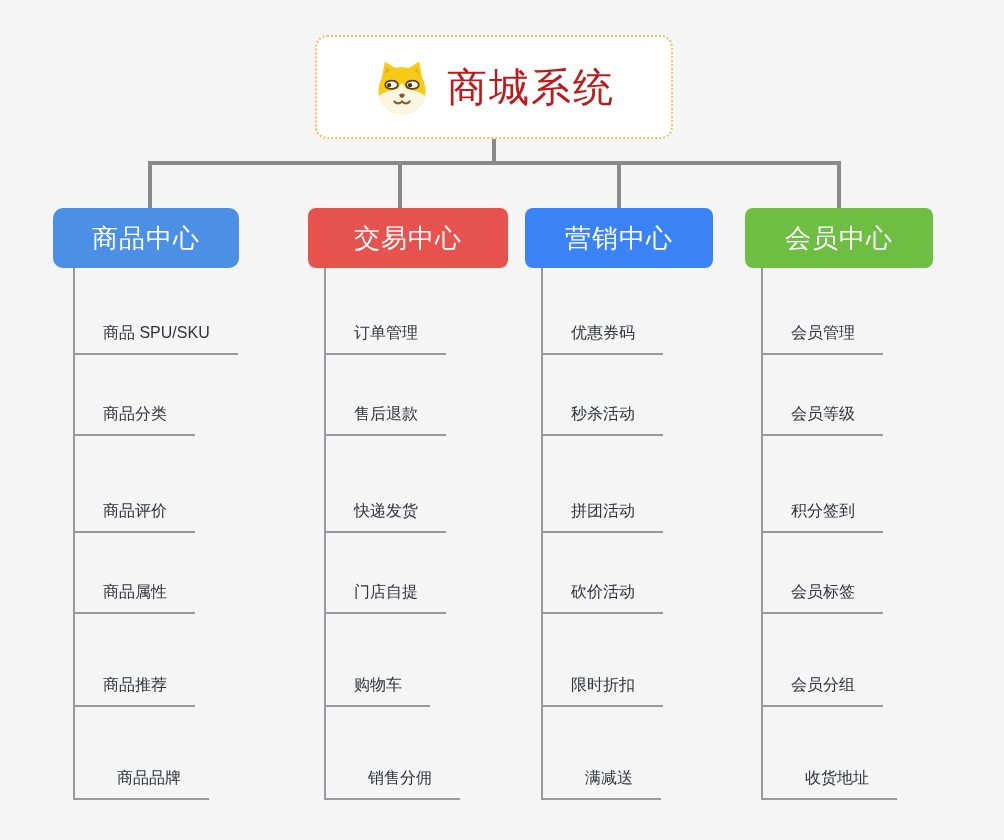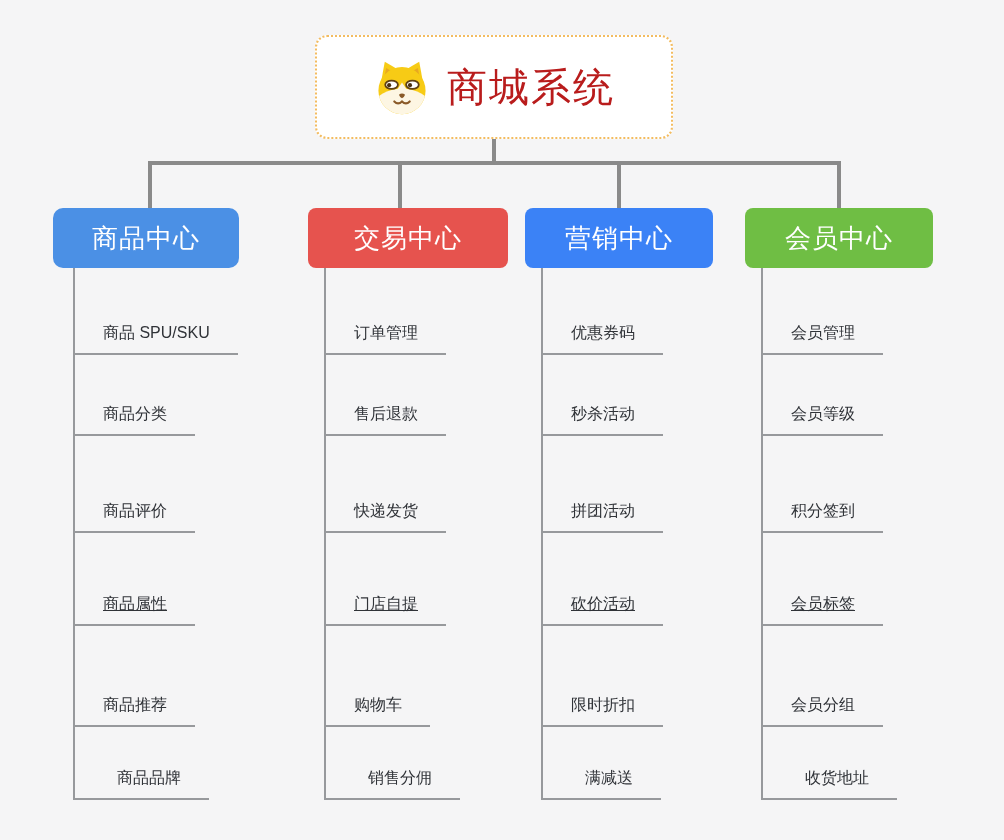--- a/index.html
+++ b/index.html
@@ -52,22 +52,22 @@
   .vline{position:absolute;left:0;top:0;width:2px;height:532px;background:var(--leaf-line);}
   .leaf{
     position:absolute;left:0;height:40px;line-height:36px;
     padding:0 28px 0 30px;white-space:nowrap;
     border-bottom:2px solid var(--leaf-line);
     font-size:16px;color:var(--leaf-text);
   }
   .leaf-1{top:47px;}
   .leaf-2{top:128px;}
   .leaf-3{top:225px;}
-  .leaf-4{top:318px;text-decoration:underline;}
-  .leaf-5{top:419px;}
+  .leaf-4{top:306px;}
+  .leaf-5{top:399px;}
   .leaf-6{top:492px;padding-left:44px;}
 </style>
 </head>
 <body>
 
 <div class="canvas">
 
   <div class="conn stem"></div>
   <div class="conn hbar"></div>
   <div class="conn drop" style="left:148px"></div>

